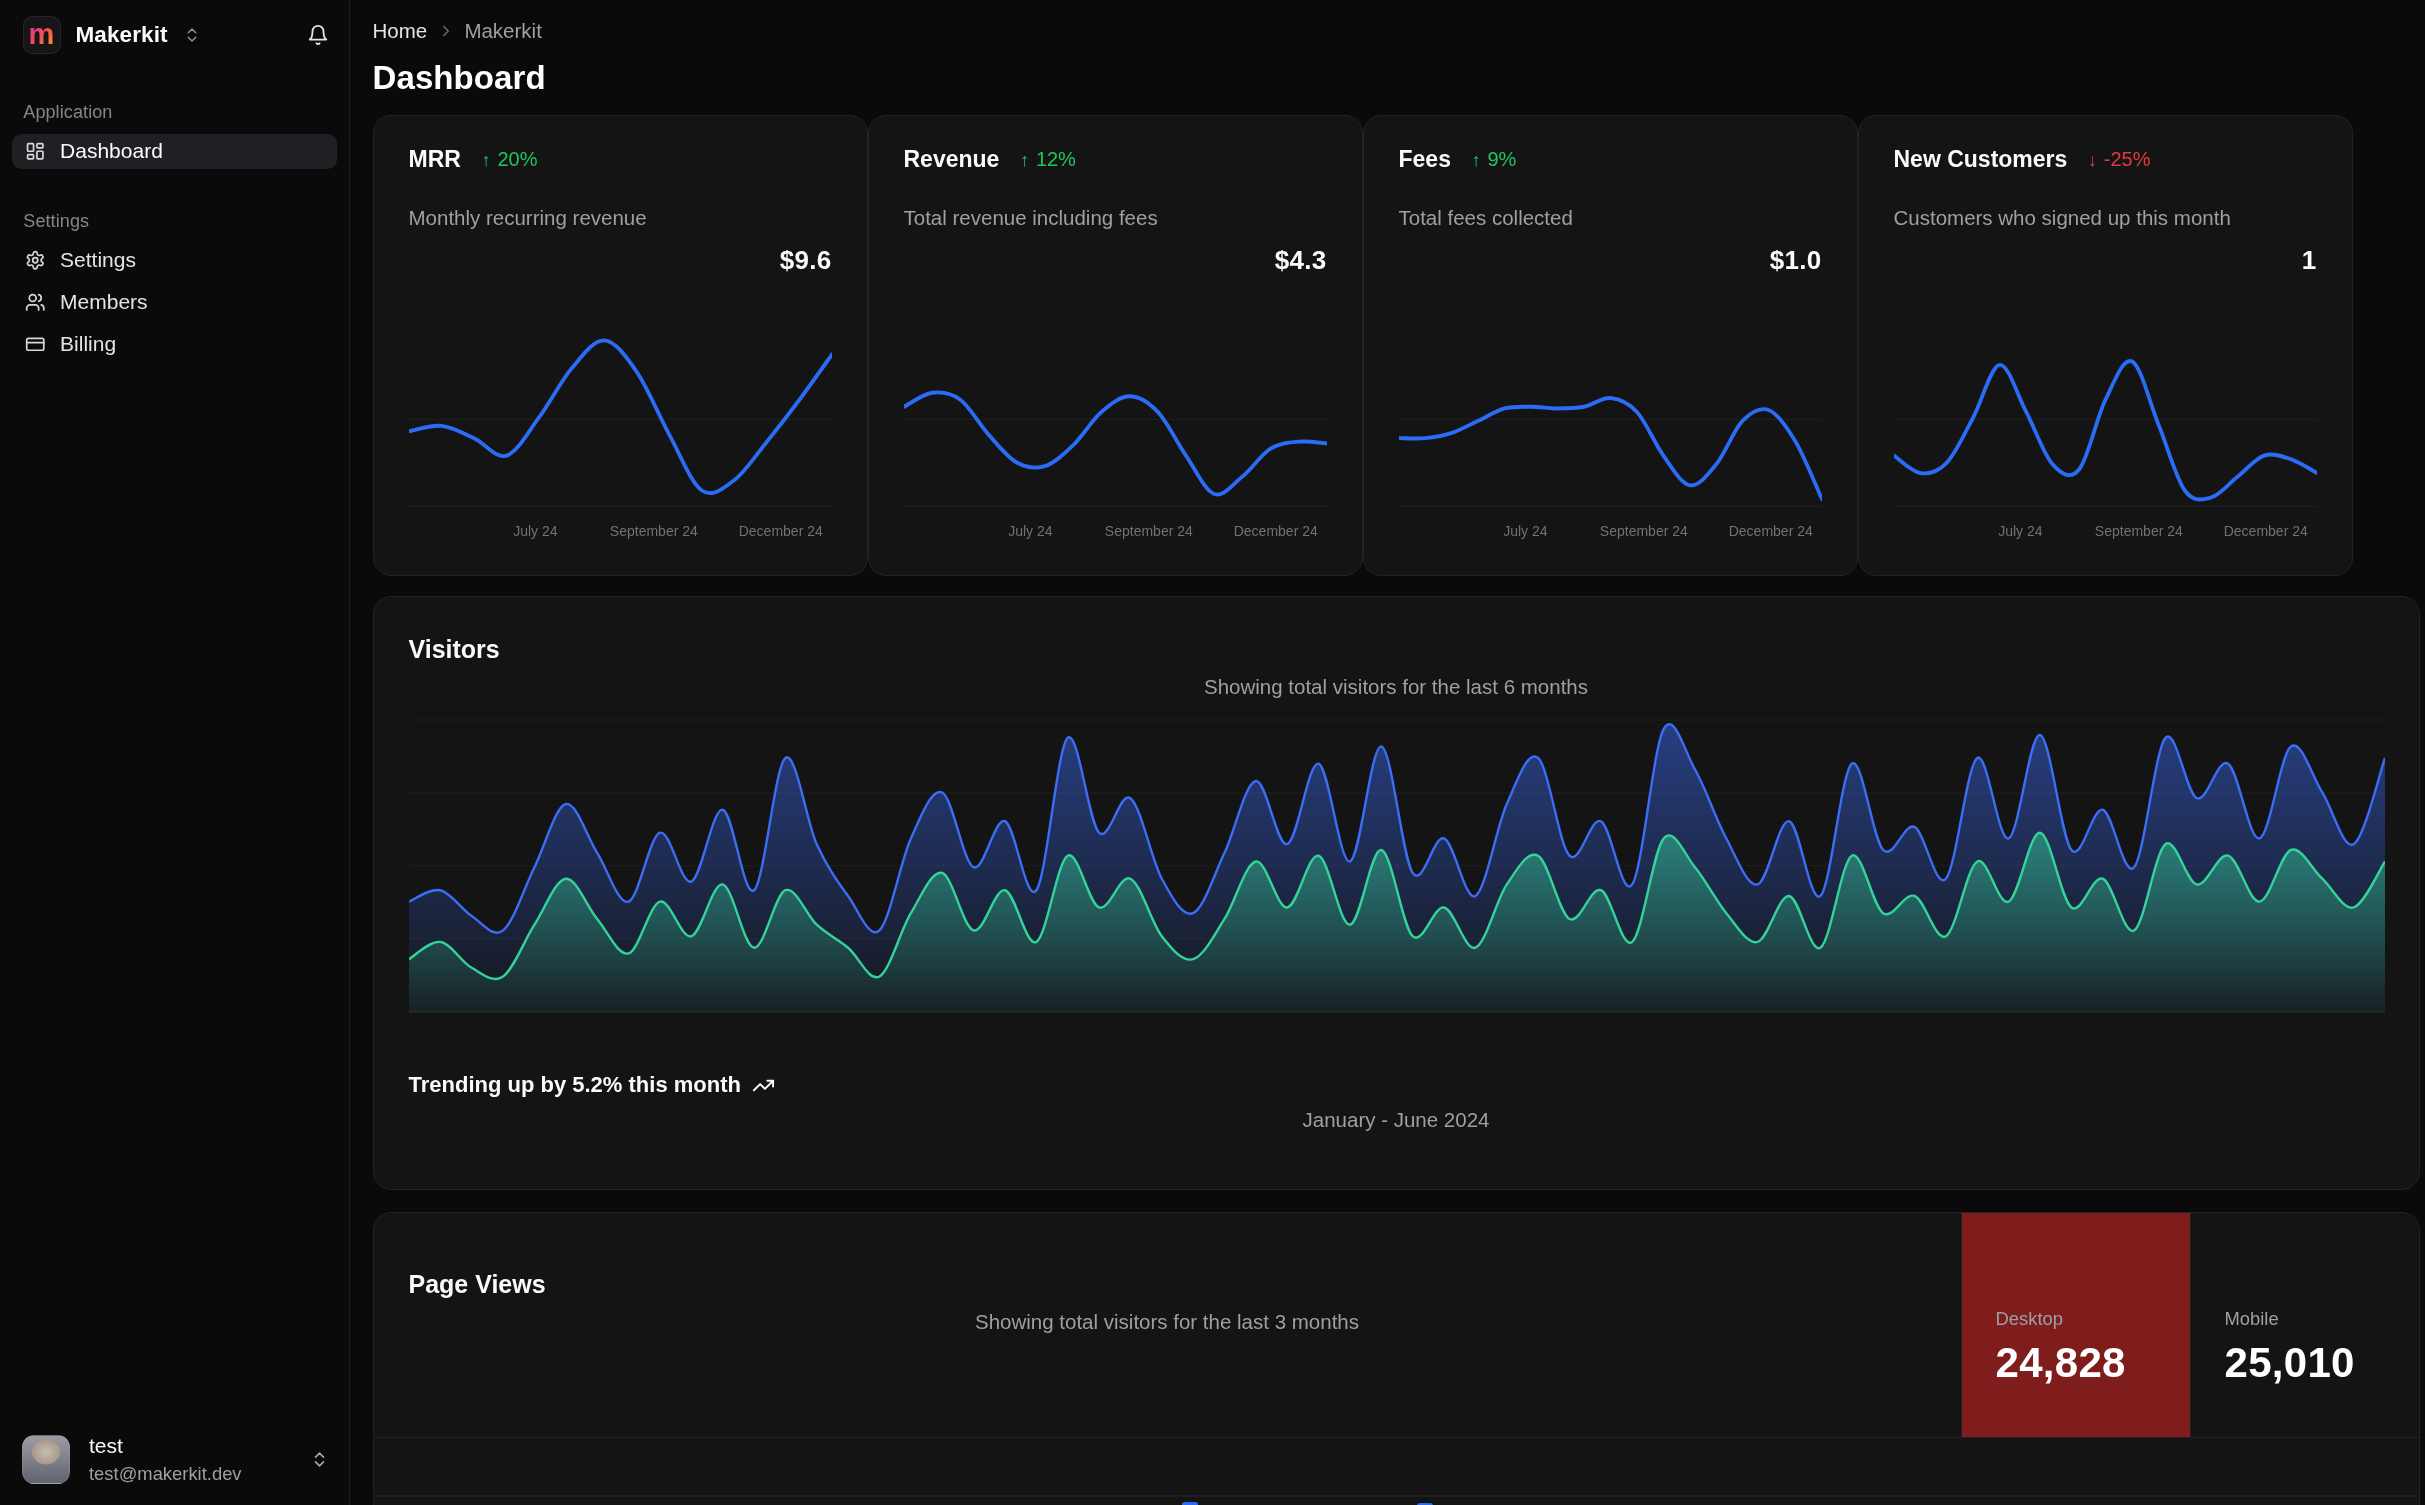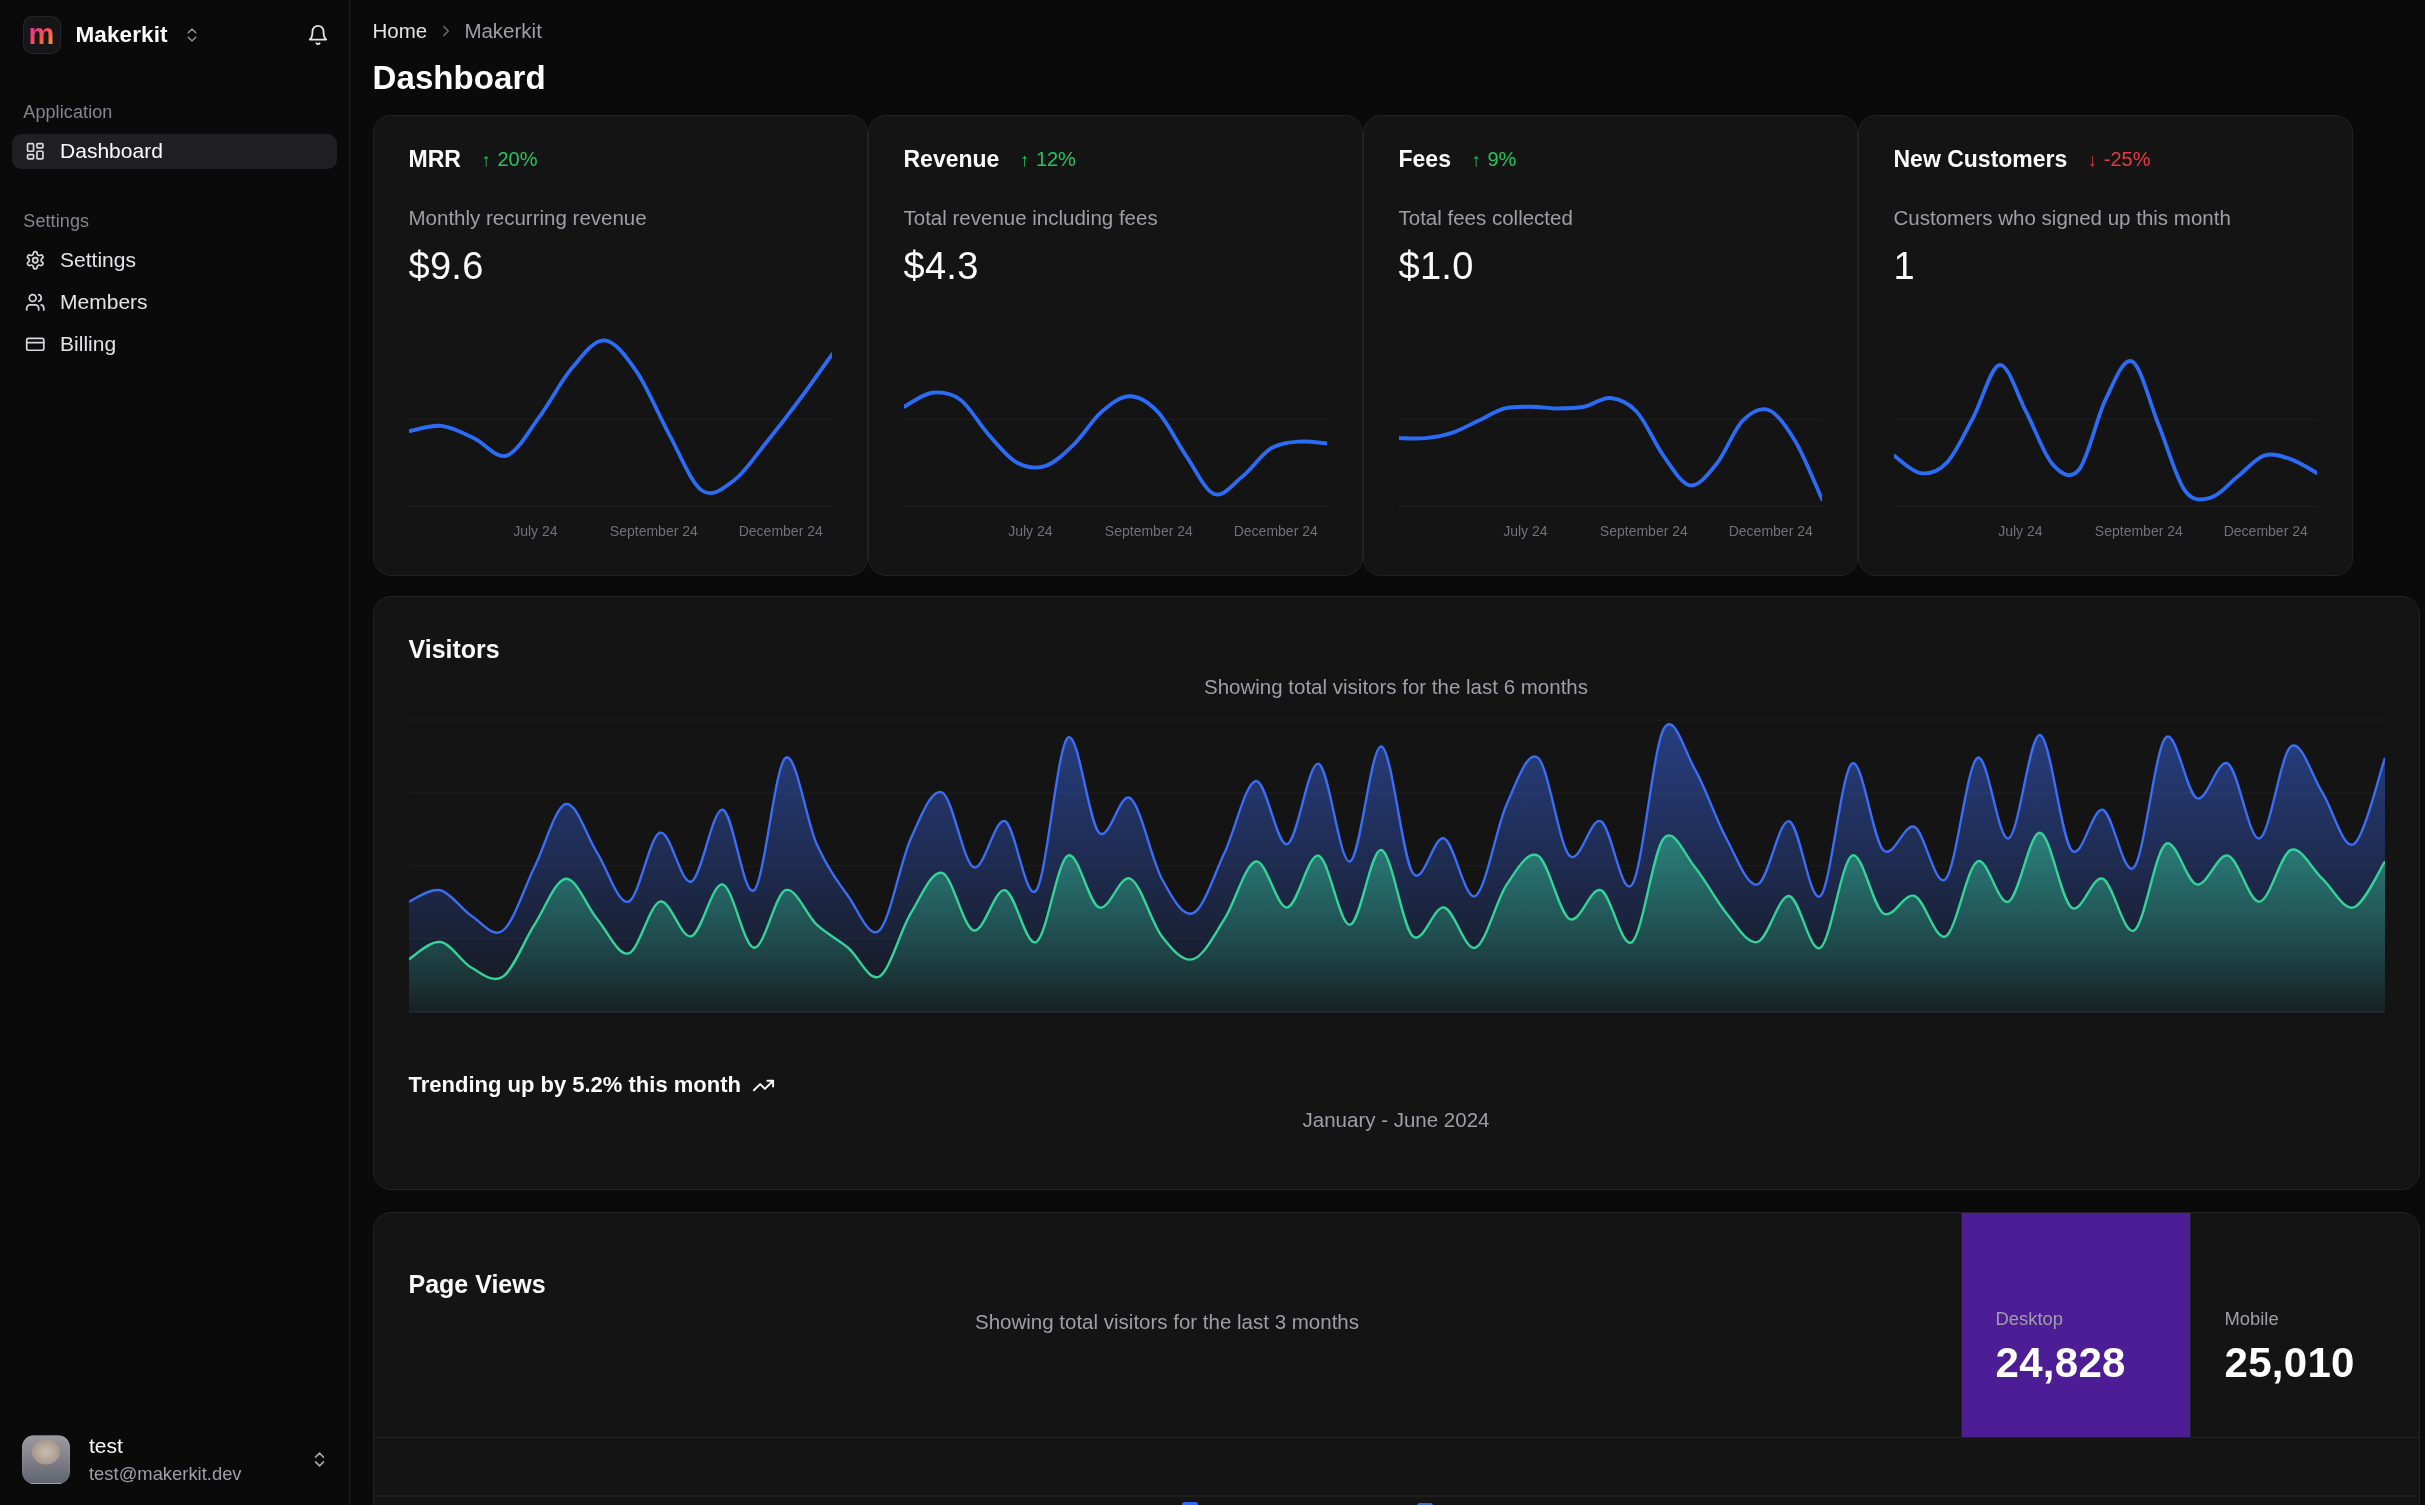--- a/index.html
+++ b/index.html
@@ -76,21 +76,21 @@
   .stat-card {
     width:495px; height:461px; background:#141415;
     border:1.4px solid #232327; border-radius:18px;
     padding:30px 35px 27px; display:flex; flex-direction:column;
   }
   .sc-head { display:flex; align-items:center; }
   .sc-title { font-size:23px; font-weight:700; color:#fafafa; }
   .badge { display:inline-flex; align-items:baseline; gap:6.8px; margin-left:20.5px; font-size:20px; }
   .badge .arrow { font-size:18.4px; }
   .sc-sub { font-size:20.5px; color:#9f9fa6; margin-top:33px; }
-  .sc-value { font-size:38px; font-weight:400; margin-top:15px; letter-spacing:0.3px; }
+  .sc-value { font-size:26px; font-weight:700; margin-top:15px; letter-spacing:0.3px;text-align:right; }
   .sc-chart { margin-top:auto; position:relative; }
   .sc-chart svg { width:100%; height:190px; display:block; }
   .ticks { position:relative; height:24.6px; margin-top:8.2px; }
   .ticks span { position:absolute; transform:translateX(-50%); font-size:14px; color:#717179; white-space:nowrap; }
   .ticks span:nth-child(1){ left:30%; }
   .ticks span:nth-child(2){ left:58%; }
   .ticks span:nth-child(3){ left:88%; }
 
   .panel {
     width:2047px; background:#141415; border:1.4px solid #232327;
@@ -107,21 +107,21 @@
 
   .pageviews { margin-top:22px; height:382px; overflow:hidden; display:flex; flex-direction:column; }
   .pv-header { display:flex; align-items:stretch; border-bottom:1.4px solid #232327; height:225px; }
   .pv-left { padding:57px 35px 0; flex:1; }
   .pv-toggles { display:flex; }
   .toggle {
     width:229px; border:none; border-left:1.4px solid #232327; background:transparent;
     text-align:left; padding:44px 0 0 34px; cursor:pointer; color:inherit;
     font-family:inherit; display:block;
   }
-  .toggle.active { background:#4c1d95; }
+  .toggle.active { background:#7f1d1d; }
   .t-label { display:block; font-size:18.4px; color:#9f9fa6; }
   .t-value { display:block; font-size:42px; font-weight:700; color:#fff; margin-top:8.2px; letter-spacing:0.3px; }
   .pv-chart { position:relative; flex:1; }
   .pv-gridline { position:absolute; left:0; right:0; top:57px; height:1.4px; background:rgba(255,255,255,.045); }
   .bar { position:absolute; bottom:-82px; width:16.4px; border-radius:2.7px 2.7px 0 0; }
 </style>
 </head>
 <body>
 
 <div class="page">

